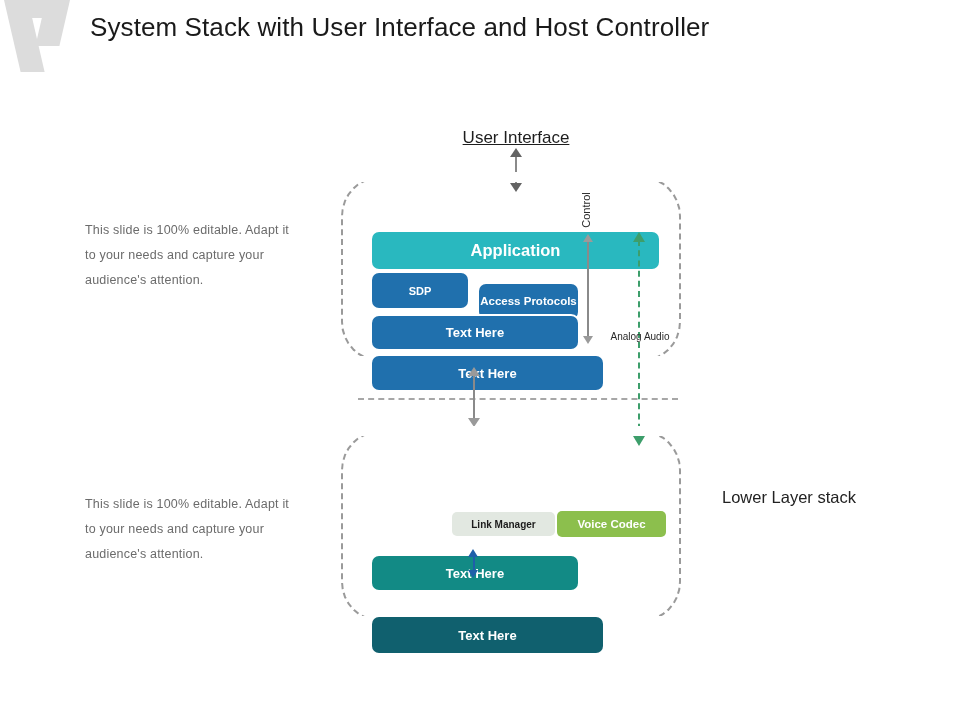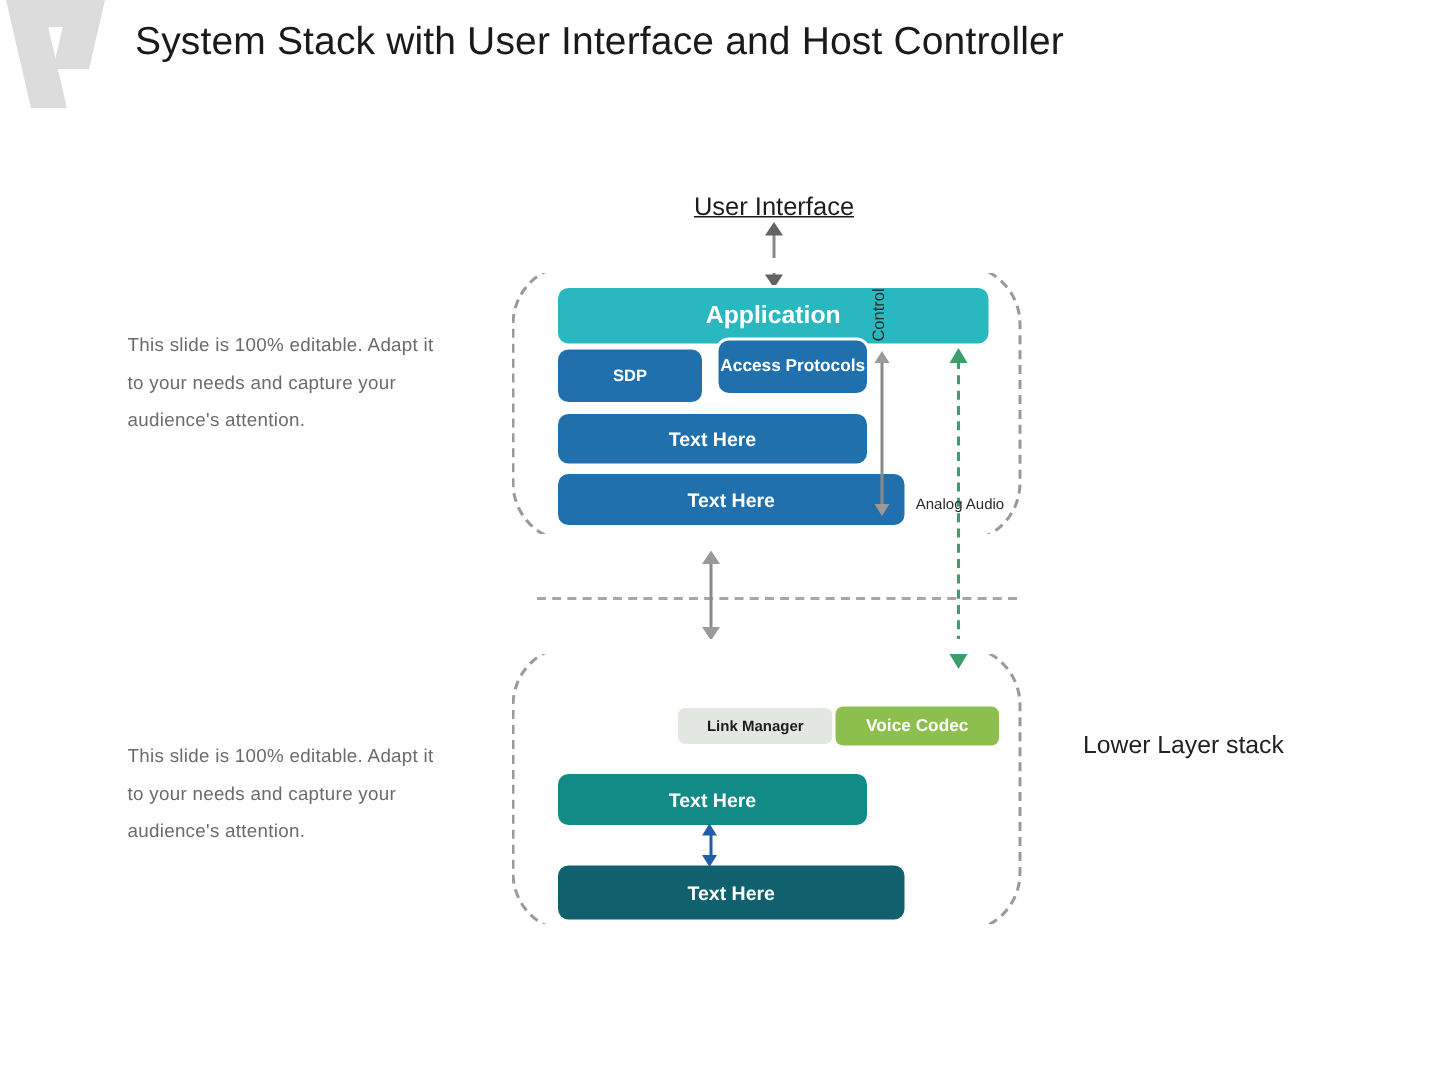--- a/index.html
+++ b/index.html
@@ -100,20 +100,21 @@
   }
 
   
   .box {
     position: absolute;
     border-radius: 7px;
     display: flex;
     align-items: center;
     box-sizing: border-box;
     box-shadow: 0 0 0 2px #ffffff;
+    margin-top: 40px;
   }
   .box span {
     width: 100%;
     text-align: center;
     color: #ffffff;
     font-weight: bold;
   }
 
   
   .box-application {
@@ -124,21 +125,21 @@
   .box-application span { font-size: 16.5px; }
 
   .box-sdp {
     left: 372px; top: 233px;
     width: 96px; height: 35px;
     background: #2070ad;
   }
   .box-sdp span { font-size: 11px; }
 
   .box-access {
-    left: 479px; top: 227px;
+    left: 479px; top: 244px;
     width: 99px; height: 35px;
     background: #2070ad;
   }
   .box-access span { font-size: 11.5px; line-height: 13px; }
 
   .box-upper-mid {
     left: 372px; top: 276px;
     width: 206px; height: 33px;
     background: #2070ad;
   }

